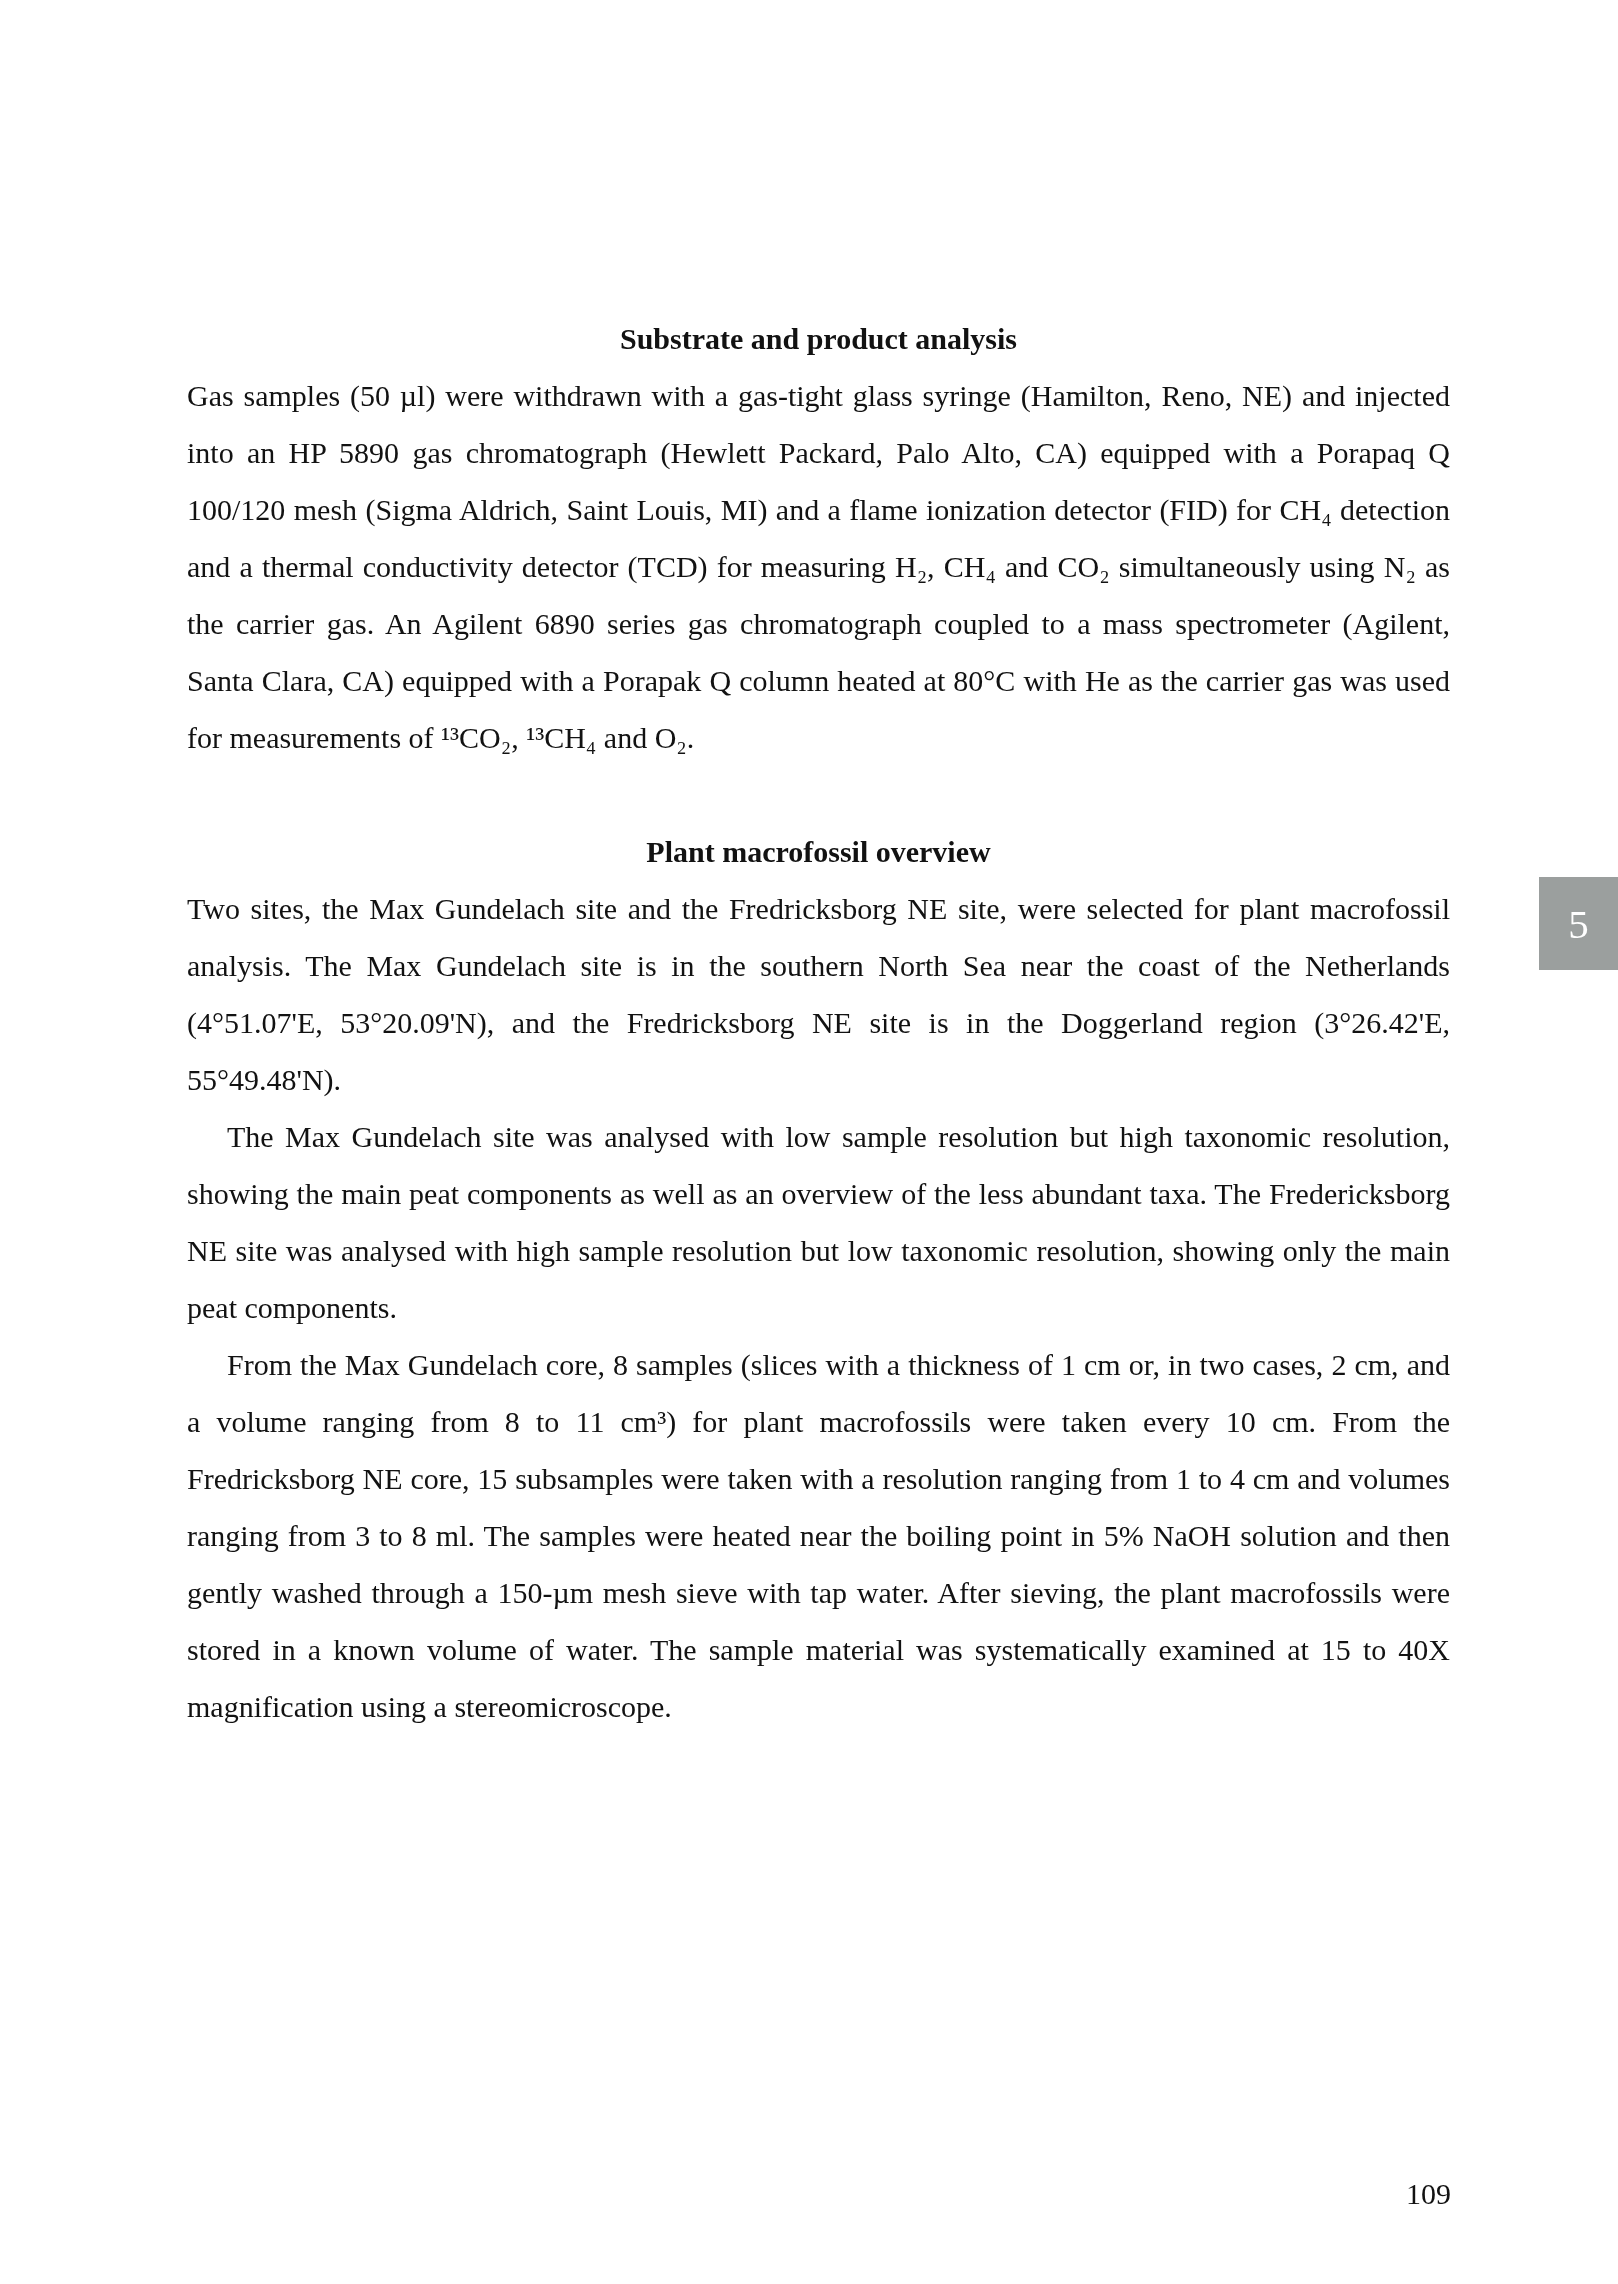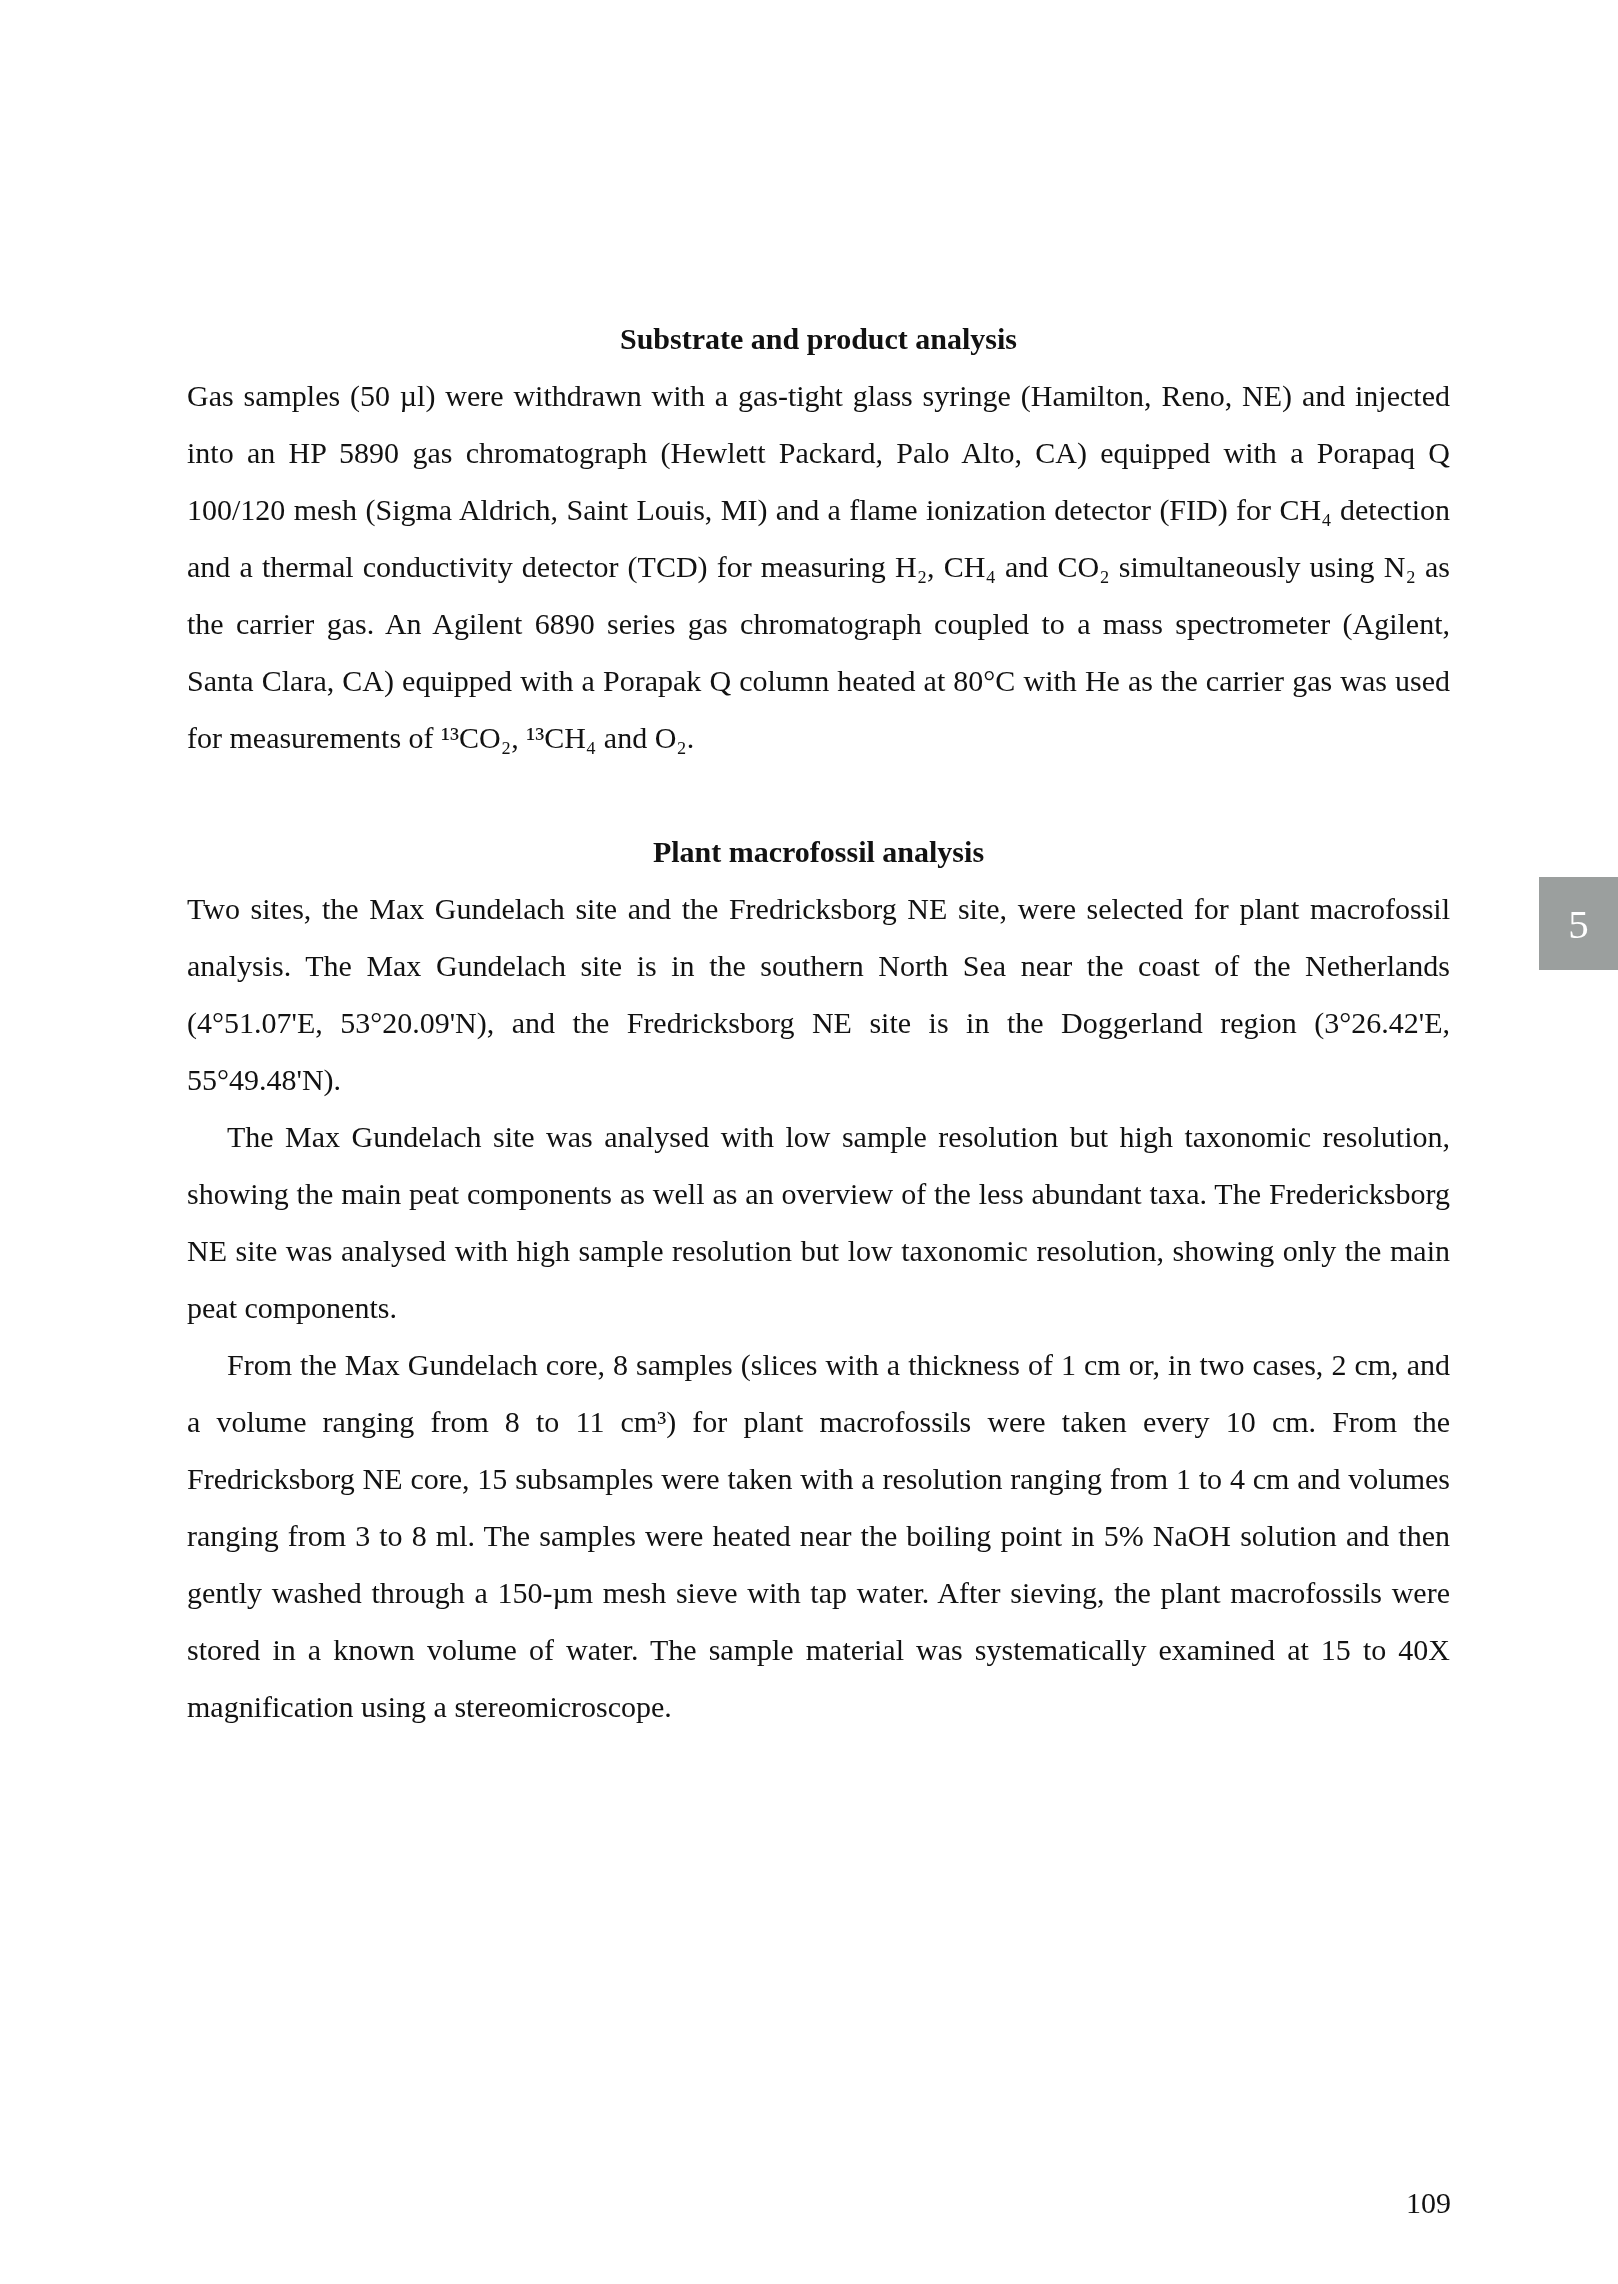--- a/index.html
+++ b/index.html
@@ -47,38 +47,38 @@
     background: #9b9f9e;
     color: #ffffff;
     display: flex;
     align-items: center;
     justify-content: center;
     font-size: 41px;
   }
   .page-number {
     position: absolute;
     right: 167px;
-    bottom: 66px;
+    bottom: 75px;
     font-size: 30px;
     line-height: 1;
   }
 </style>
 </head>
 <body>
 
 <div class="page">
 
   <div class="chapter-tab">
     <span>5</span>
   </div>
 
   <div class="content">
     <h2 class="heading">Substrate and product analysis</h2>
     <p class="para">Gas samples (50 µl) were withdrawn with a gas-tight glass syringe (Hamilton, Reno, NE) and injected into an HP 5890 gas chromatograph (Hewlett Packard, Palo Alto, CA) equipped with a Porapaq Q 100/120 mesh (Sigma Aldrich, Saint Louis, MI) and a flame ionization detector (FID) for CH₄ detection and a thermal conductivity detector (TCD) for measuring H₂, CH₄ and CO₂ simultaneously using N₂ as the carrier gas. An Agilent 6890 series gas chromatograph coupled to a mass spectrometer (Agilent, Santa Clara, CA) equipped with a Porapak Q column heated at 80°C with He as the carrier gas was used for measurements of ¹³CO₂, ¹³CH₄ and O₂.</p>
-    <h2 class="heading">Plant macrofossil analysis</h2>
+    <h2 class="heading">Plant macrofossil overview</h2>
     <p class="para">Two sites, the Max Gundelach site and the Fredricksborg NE site, were selected for plant macrofossil analysis. The Max Gundelach site is in the southern North Sea near the coast of the Netherlands (4°51.07'E, 53°20.09'N), and the Fredricksborg NE site is in the Doggerland region (3°26.42'E, 55°49.48'N).</p>
     <p class="para indent">The Max Gundelach site was analysed with low sample resolution but high taxonomic resolution, showing the main peat components as well as an overview of the less abundant taxa. The Fredericksborg NE site was analysed with high sample resolution but low taxonomic resolution, showing only the main peat components.</p>
     <p class="para indent">From the Max Gundelach core, 8 samples (slices with a thickness of 1 cm or, in two cases, 2 cm, and a volume ranging from 8 to 11 cm³) for plant macrofossils were taken every 10 cm. From the Fredricksborg NE core, 15 subsamples were taken with a resolution ranging from 1 to 4 cm and volumes ranging from 3 to 8 ml. The samples were heated near the boiling point in 5% NaOH solution and then gently washed through a 150-µm mesh sieve with tap water. After sieving, the plant macrofossils were stored in a known volume of water. The sample material was systematically examined at 15 to 40X magnification using a stereomicroscope.</p>
   </div>
 
   <div class="page-number">109</div>
 
 </div>
 
 

